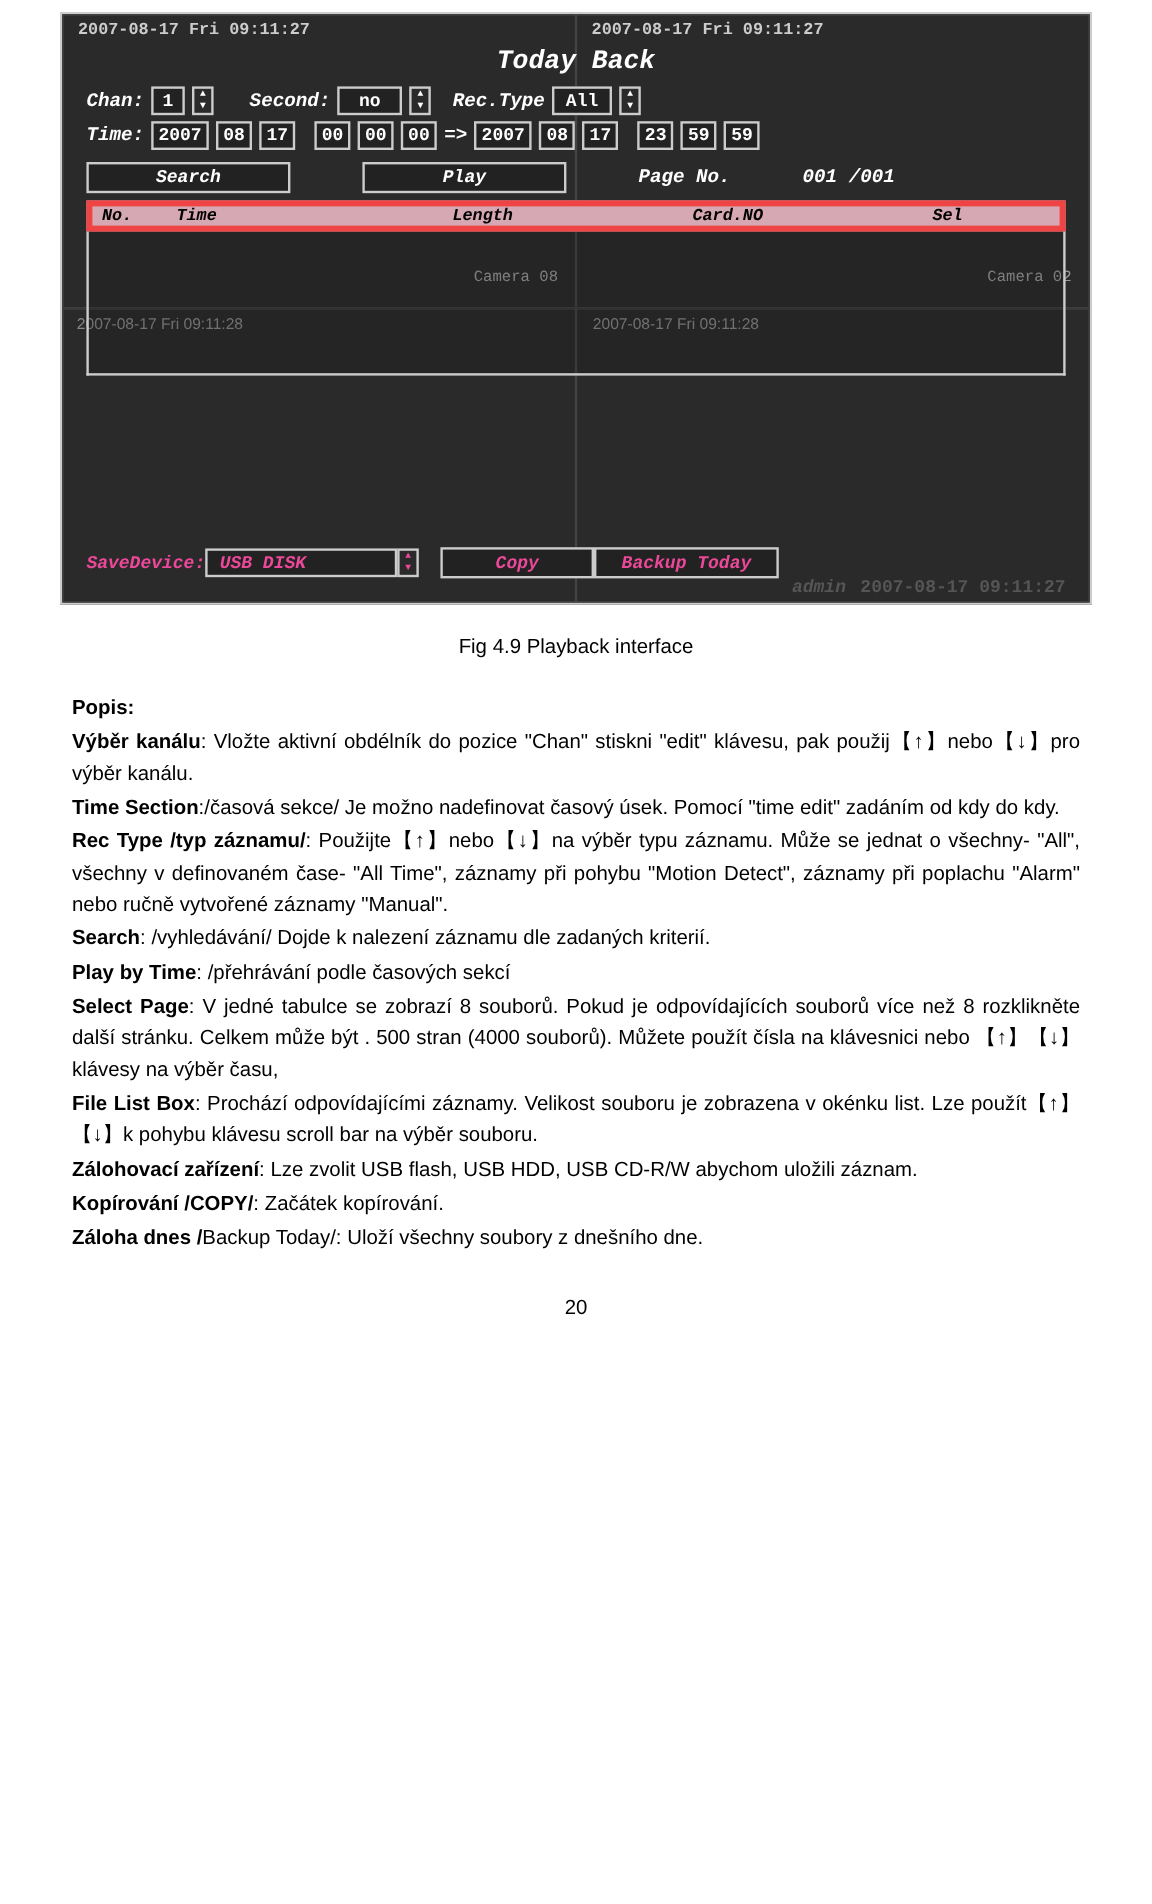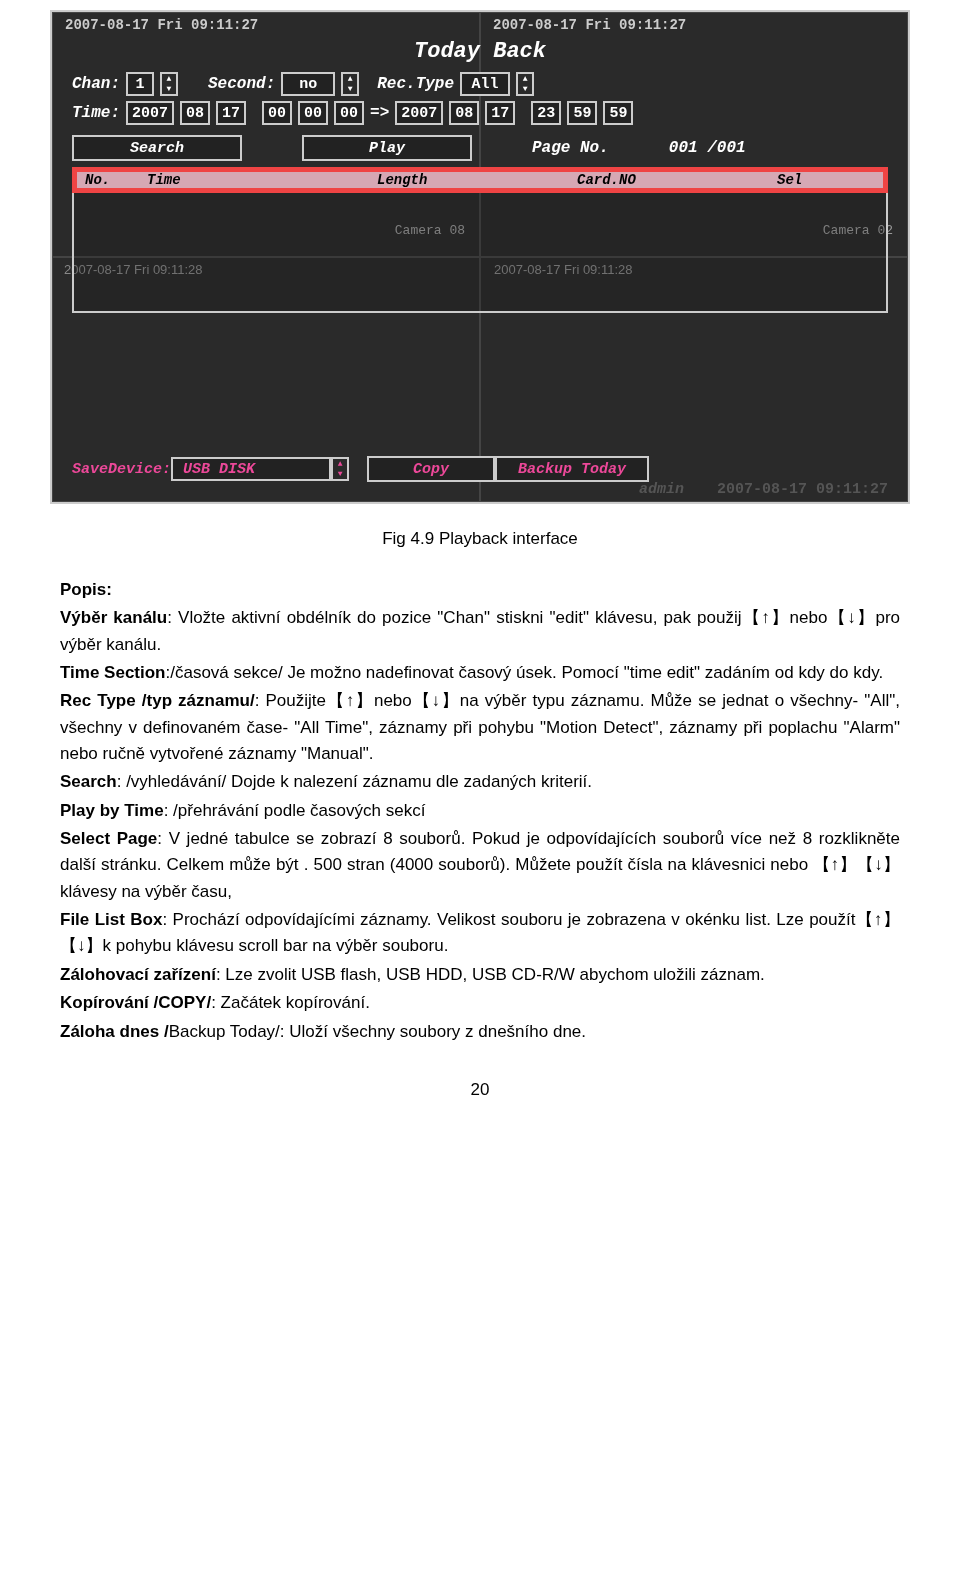--- a/index.html
+++ b/index.html
@@ -158,21 +158,21 @@
     font-weight: bold;
     font-style: italic;
     margin-top: 44px;
   }
   .device-row .fld { min-width: 160px; justify-content: flex-start; padding-left: 10px; }
   .footer-ts {
     position: absolute;
     bottom: 4px;
     right: 20px;
     display: flex;
-    gap: 33px;
+    gap: 12px;
     font-family: "Courier New", monospace;
     font-size: 15px;
     color: #555;
     font-weight: bold;
   }
   .footer-ts .admin { font-style: italic; }
 
   .caption {
     text-align: center;
     font-size: 17px;

